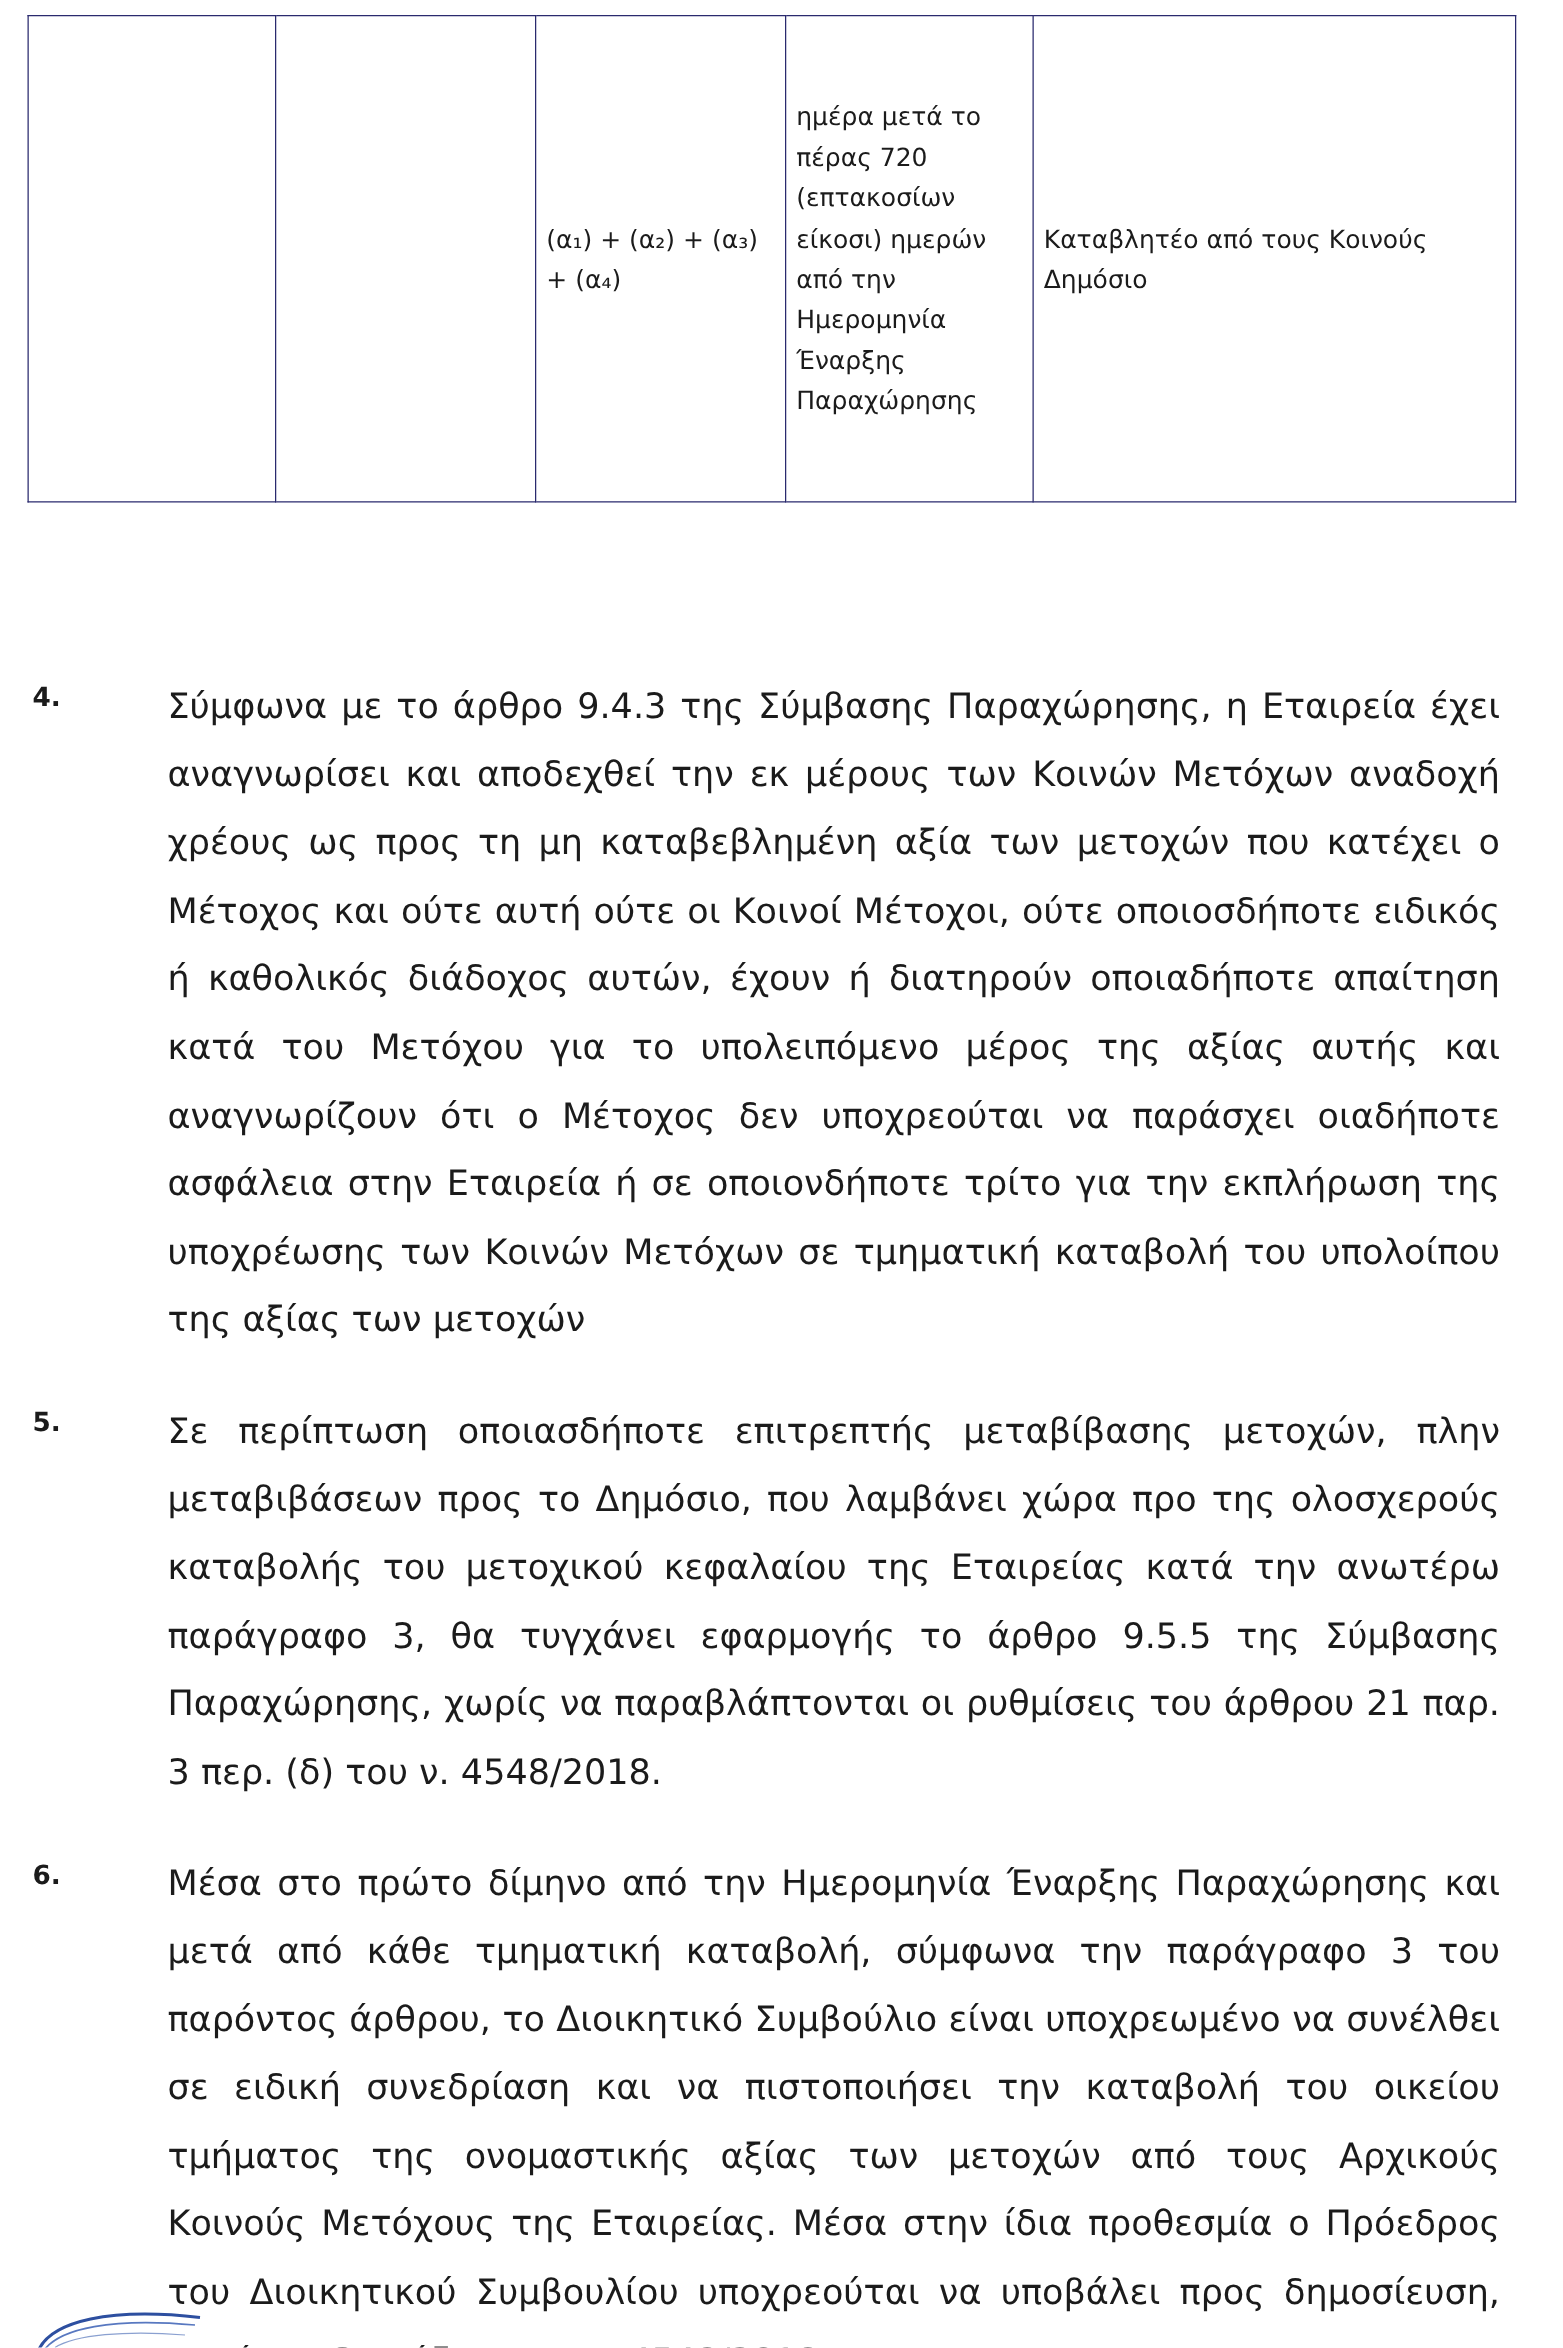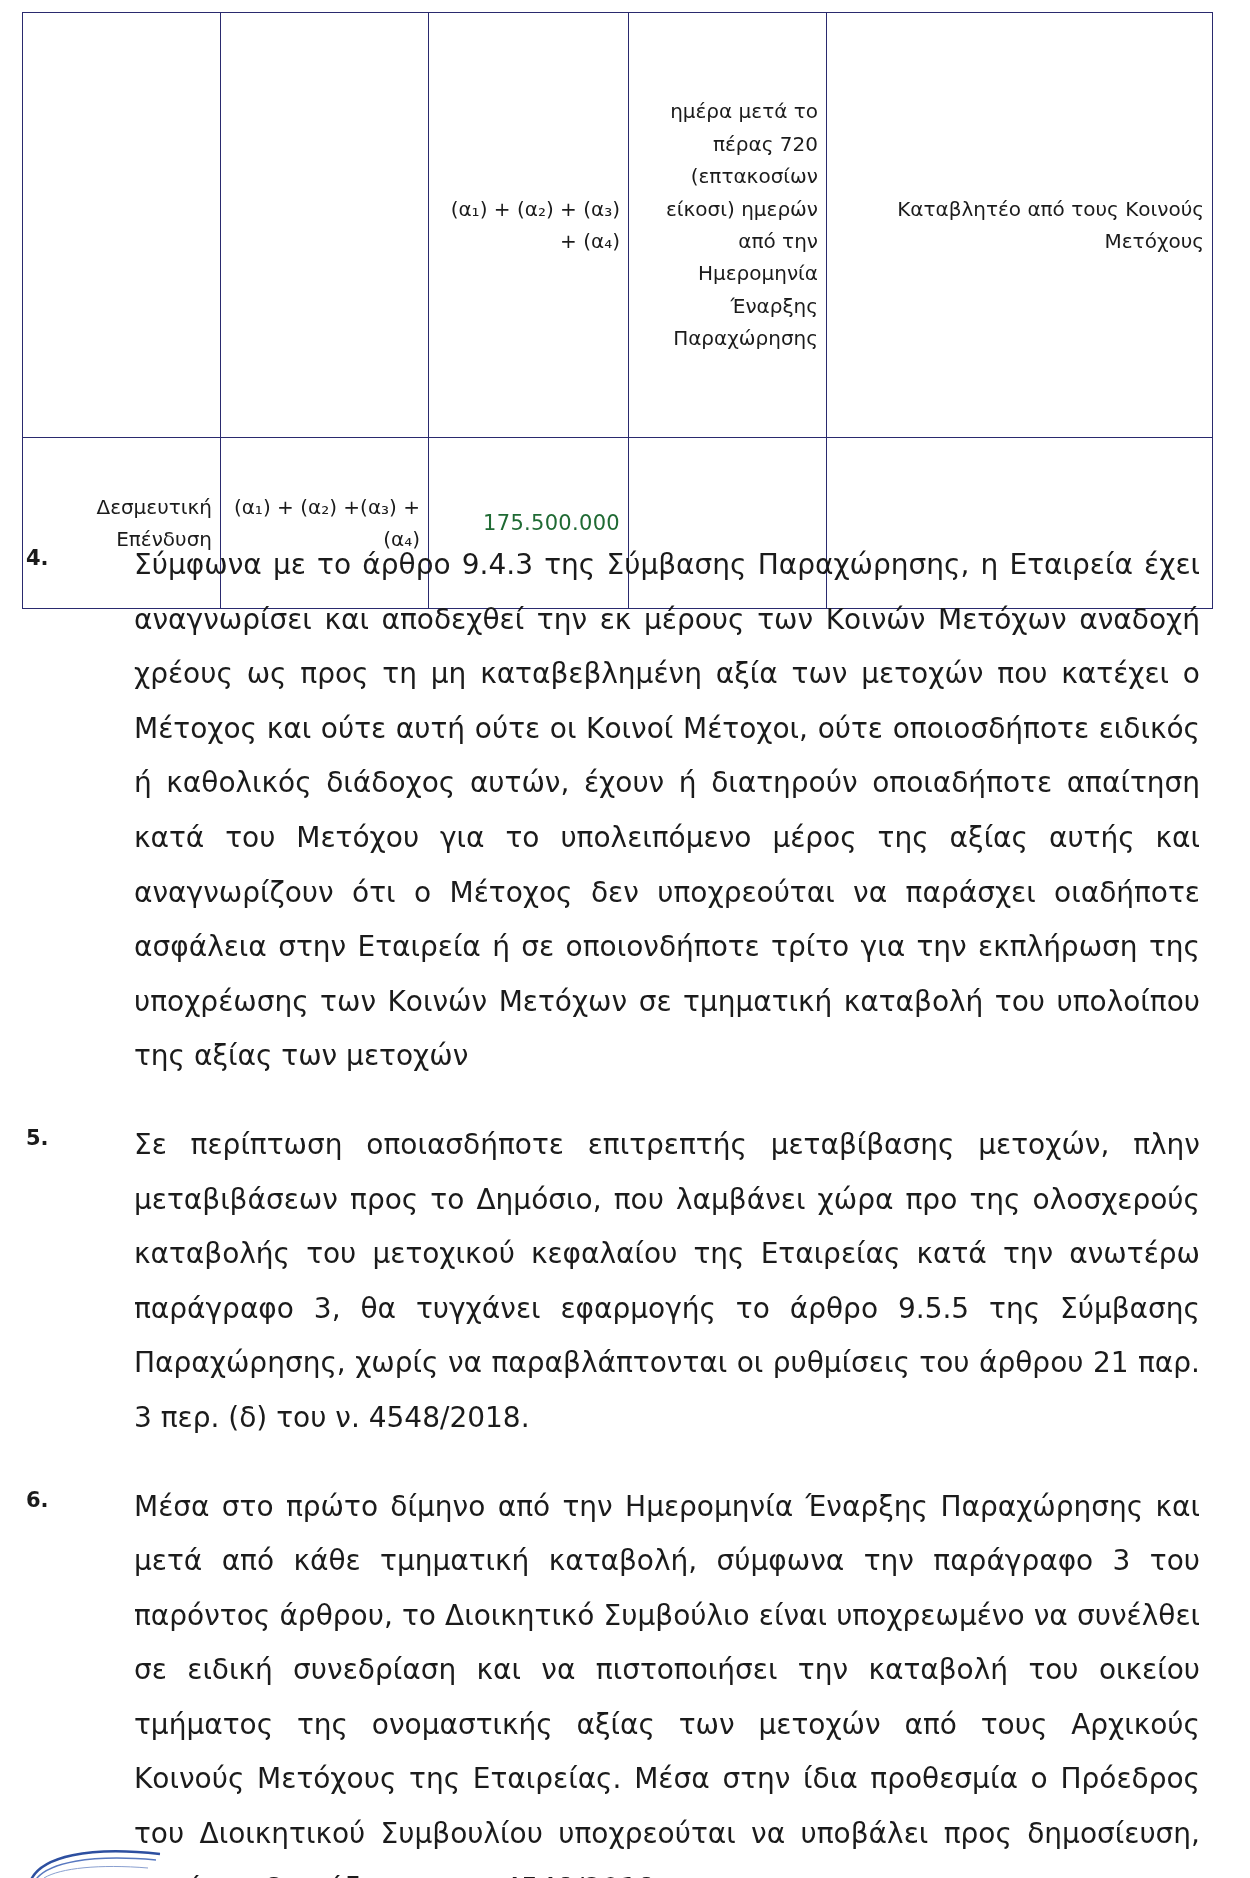--- a/index.html
+++ b/index.html
@@ -34,22 +34,22 @@
   table.doc-table {
     border-collapse: collapse;
     table-layout: fixed;
     width: 1190px;
     font-size: 20px;
     color: #1b1b1b;
   }
   table.doc-table td {
     border: 1.6px solid #2a2a6e;
     vertical-align: middle;
-    text-align: right;
-    padding: 24px 8px;
+    text-align: left;
+    padding: 6px 8px;
     line-height: 1.62;
   }
   .col1 { width: 198px; }
   .col2 { width: 208px; }
   .col3 { width: 200px; }
   .col4 { width: 198px; }
   .col5 { width: 386px; }
   td.no-right-border { border-right: none; }
   td.no-top-border { border-top: none; }
   td.no-bottom-border { border-bottom: none; }
@@ -119,28 +119,21 @@
           <col class="col3">
           <col class="col4">
           <col class="col5">
       </colgroup>
       <tbody>
         <tr>
           <td class="cell-tall no-top-border"></td>
           <td class="cell-tall no-top-border"></td>
           <td class="cell-tall no-top-border">(α₁) + (α₂) + (α₃) + (α₄)</td>
           <td class="cell-tall no-top-border">ημέρα μετά το πέρας 720 (επτακοσίων είκοσι) ημερών από την Ημερομηνία Έναρξης Παραχώρησης</td>
-          <td class="cell-tall no-top-border no-right-border">Καταβλητέο από τους Κοινούς Μετόχους</td>
-        </tr>
-        <tr>
-          <td class="cell-short">Δεσμευτική Επένδυση</td>
-          <td class="cell-short">(α₁)  + (α₂) +(α₃) + (α₄)</td>
-          <td class="cell-short num-green">175.500.000</td>
-          <td class="cell-short no-bottom-border"></td>
-          <td class="cell-short no-bottom-border no-right-border"></td>
+          <td class="cell-tall no-top-border no-right-border">Καταβλητέο από τους Κοινούς Δημόσιο</td>
         </tr>
       </tbody>
     </table>
   </div>
 
   <div class="content">
 
     <div class="para">
       <div class="para-num">4.</div>
       <div class="para-text">Σύμφωνα με το άρθρο 9.4.3 της Σύμβασης Παραχώρησης, η Εταιρεία έχει αναγνωρίσει και αποδεχθεί την εκ μέρους των Κοινών Μετόχων αναδοχή χρέους ως προς τη μη καταβεβλημένη αξία των μετοχών που κατέχει ο Μέτοχος και ούτε αυτή ούτε οι Κοινοί Μέτοχοι, ούτε οποιοσδήποτε ειδικός ή καθολικός διάδοχος αυτών, έχουν ή διατηρούν οποιαδήποτε απαίτηση κατά του Μετόχου για το υπολειπόμενο μέρος της αξίας αυτής και αναγνωρίζουν ότι ο Μέτοχος δεν υποχρεούται να παράσχει οιαδήποτε ασφάλεια στην Εταιρεία ή σε οποιονδήποτε τρίτο για την εκπλήρωση της υποχρέωσης των Κοινών Μετόχων σε τμηματική καταβολή του υπολοίπου της αξίας των μετοχών</div>

